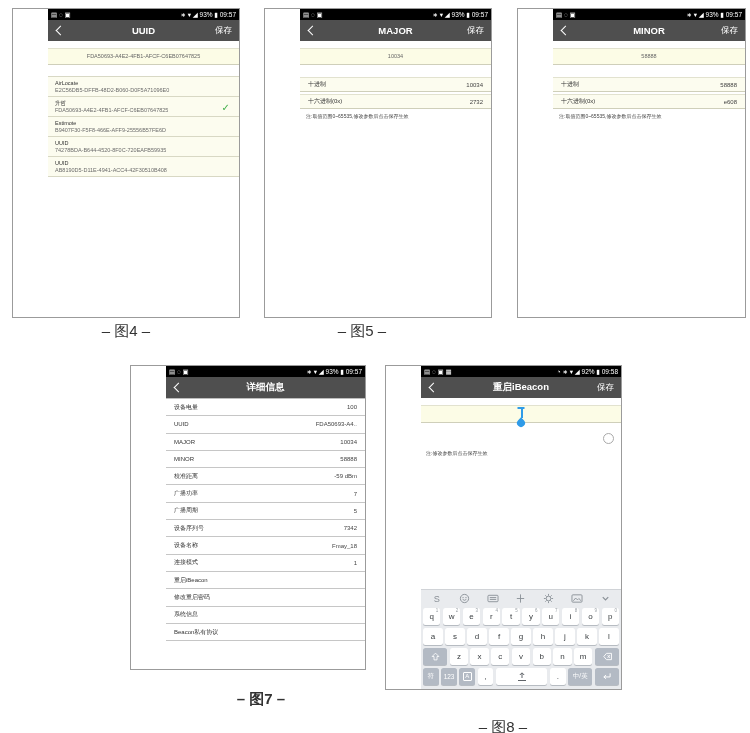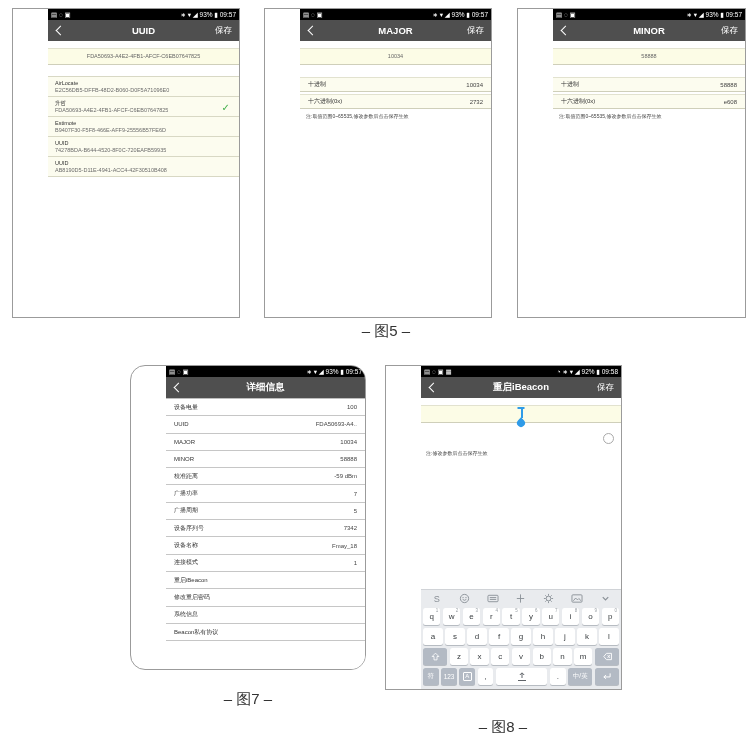--- a/index.html
+++ b/index.html
@@ -151,21 +151,21 @@
         </div>
         <div class="kv">
           <span>十六进制(0x)</span>
           <span class="v">e608</span>
         </div>
       </div>
       <div class="note">注:取值范围0~65535,修改参数后点击保存生效</div>
     </div>
   </div>
 
-  <div class="phone" style="left:130px;top:365px;width:236px;height:305px;border-radius:15px;">
+  <div class="phone" style="left:130px;top:365px;width:236px;height:305px;">
     <div class="sb">
       <span>▤ ◌ ▣</span>
       <span>∗ ▾ ◢ 93% ▮ 09:57</span>
     </div>
     <div class="hdr">
       <span class="back"></span>
       <span class="ttl">详细信息</span>
     </div>
     <div class="bd">
       <div class="dlist">
@@ -410,17 +410,18 @@
           <div class="key fn lang">
               <svg width="11" height="9" viewBox="0 0 12 10">
                 <path d="M10 1.5 V5.5 H3.5 M5.5 3.5 L3 5.5 L5.5 7.5" fill="none" stroke="#fff" stroke-width="1.1"></path>
               </svg>
             </div>
         </div>
       </div>
     </div>
   </div>
 
-  <div class="cap" style="left:306px;top:322px;">–  图5  –</div>
-  <div class="cap" style="left:168px;top:690px;">–  图7  –</div>
+  <div class="cap" style="left:46px;top:322px;">–  图4  –</div>
+  <div class="cap" style="left:282px;top:322px;">–  图5  –</div>
+  <div class="cap" style="left:181px;top:690px;font-weight:bold;">–  图7  –</div>
   <div class="cap" style="left:423px;top:718px;">–  图8  –</div>
 
 </div>
 
 </body></html>

